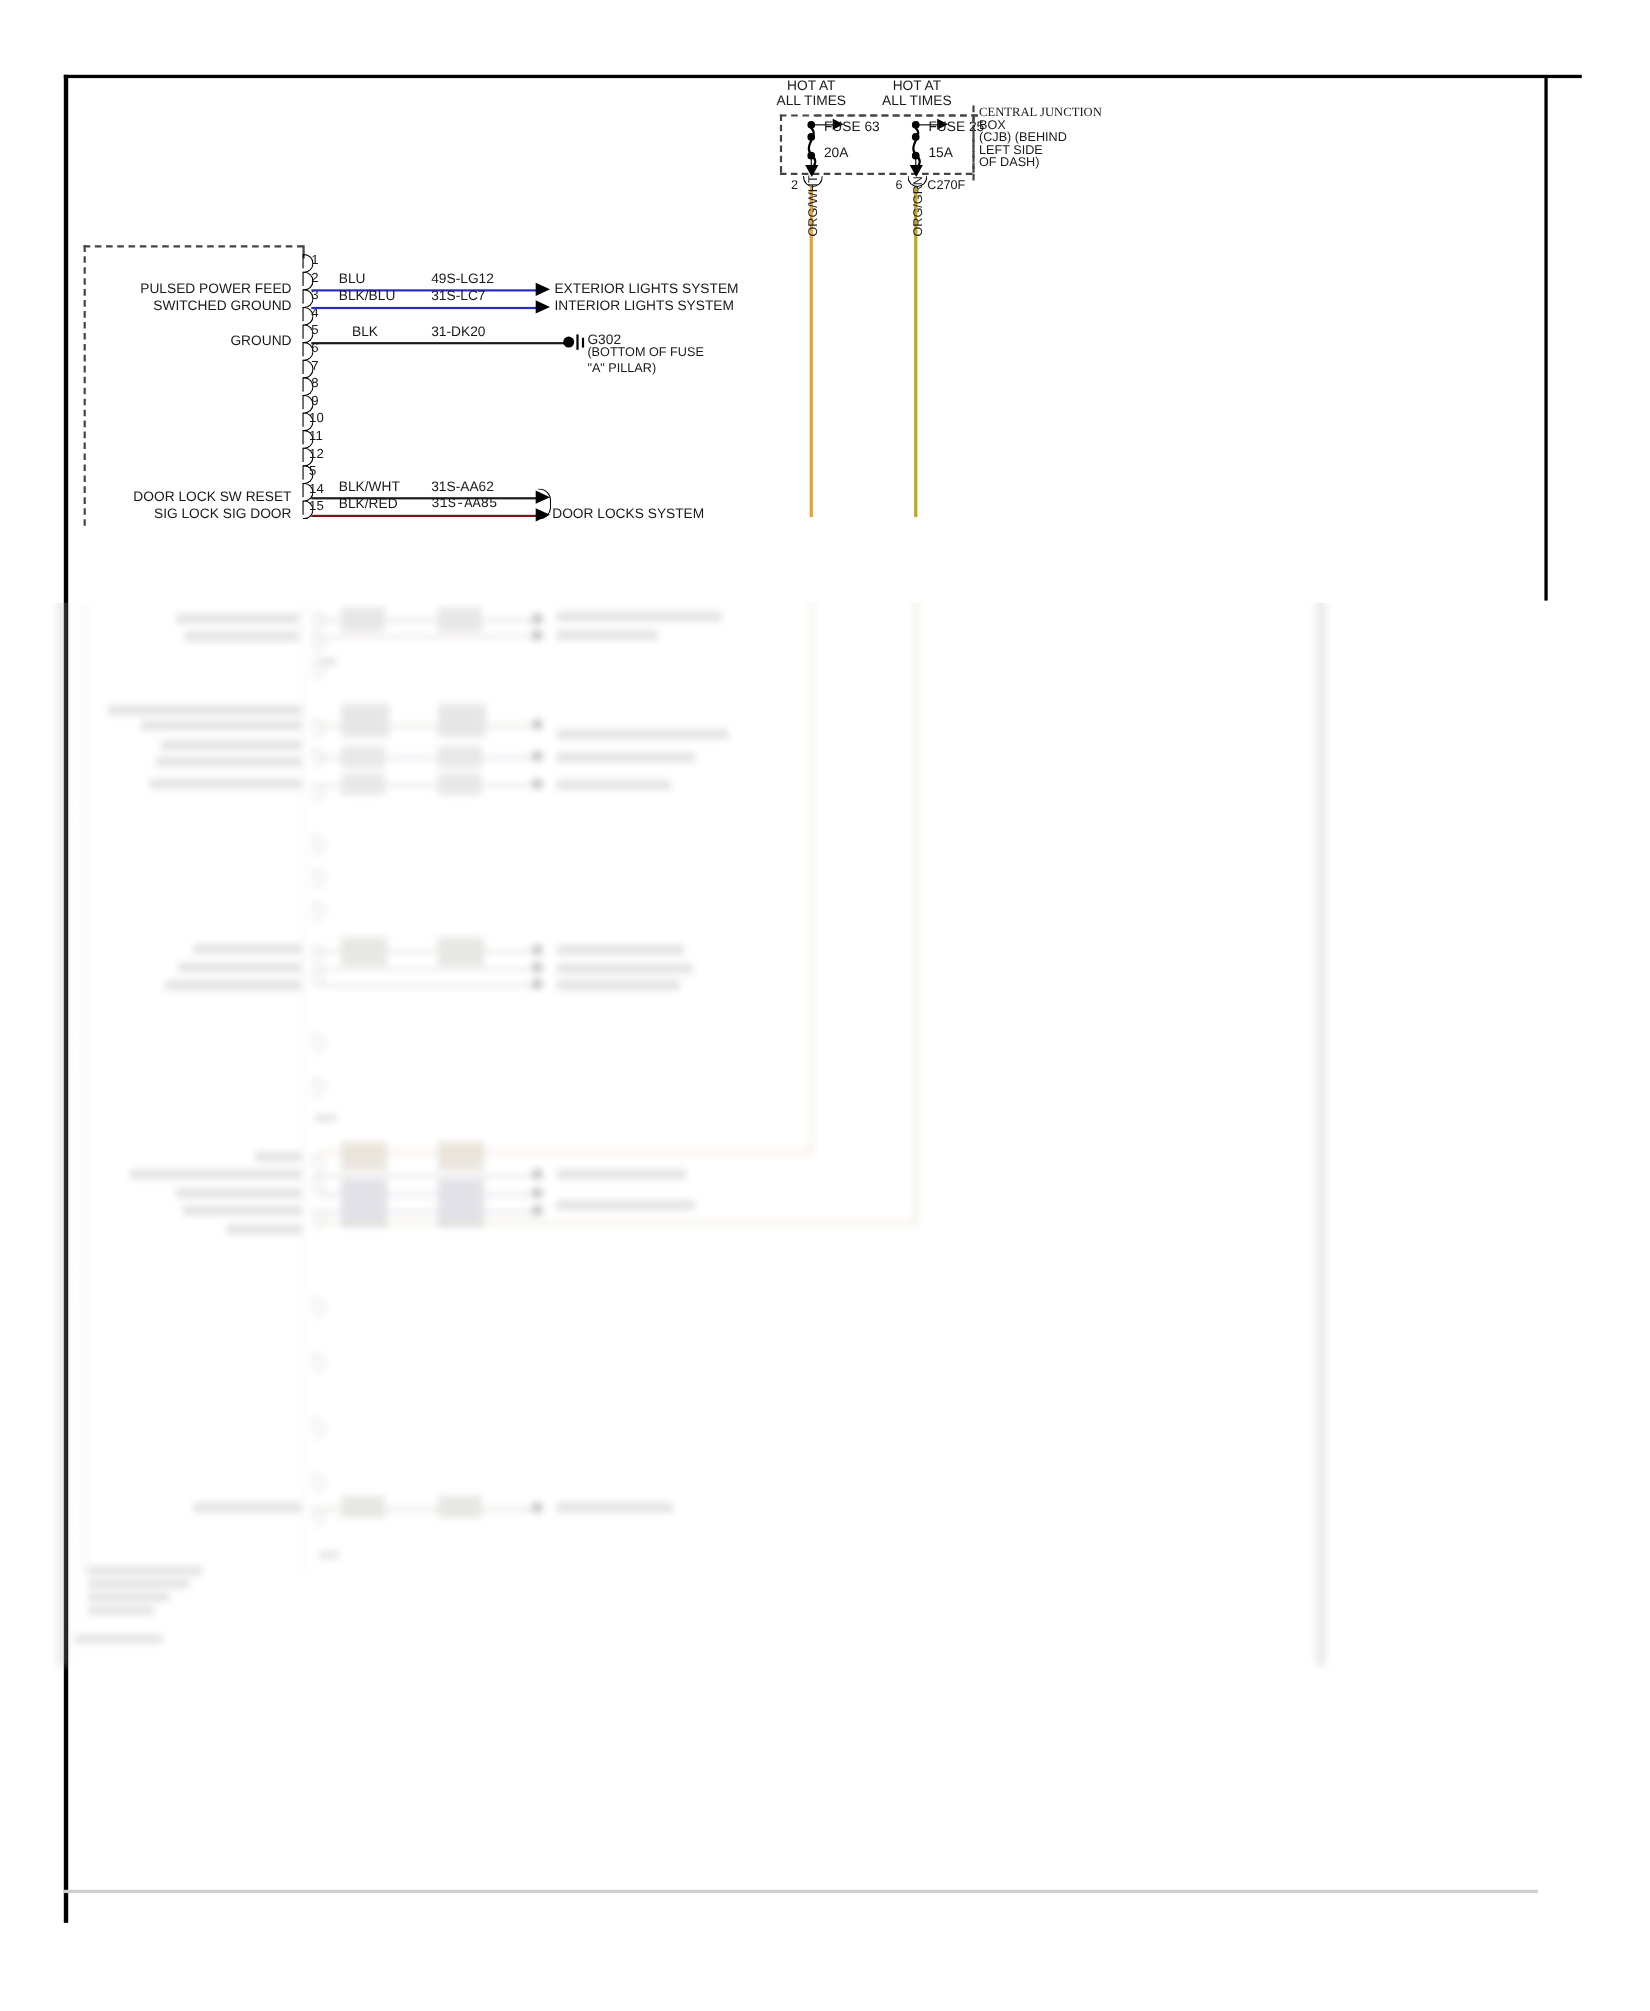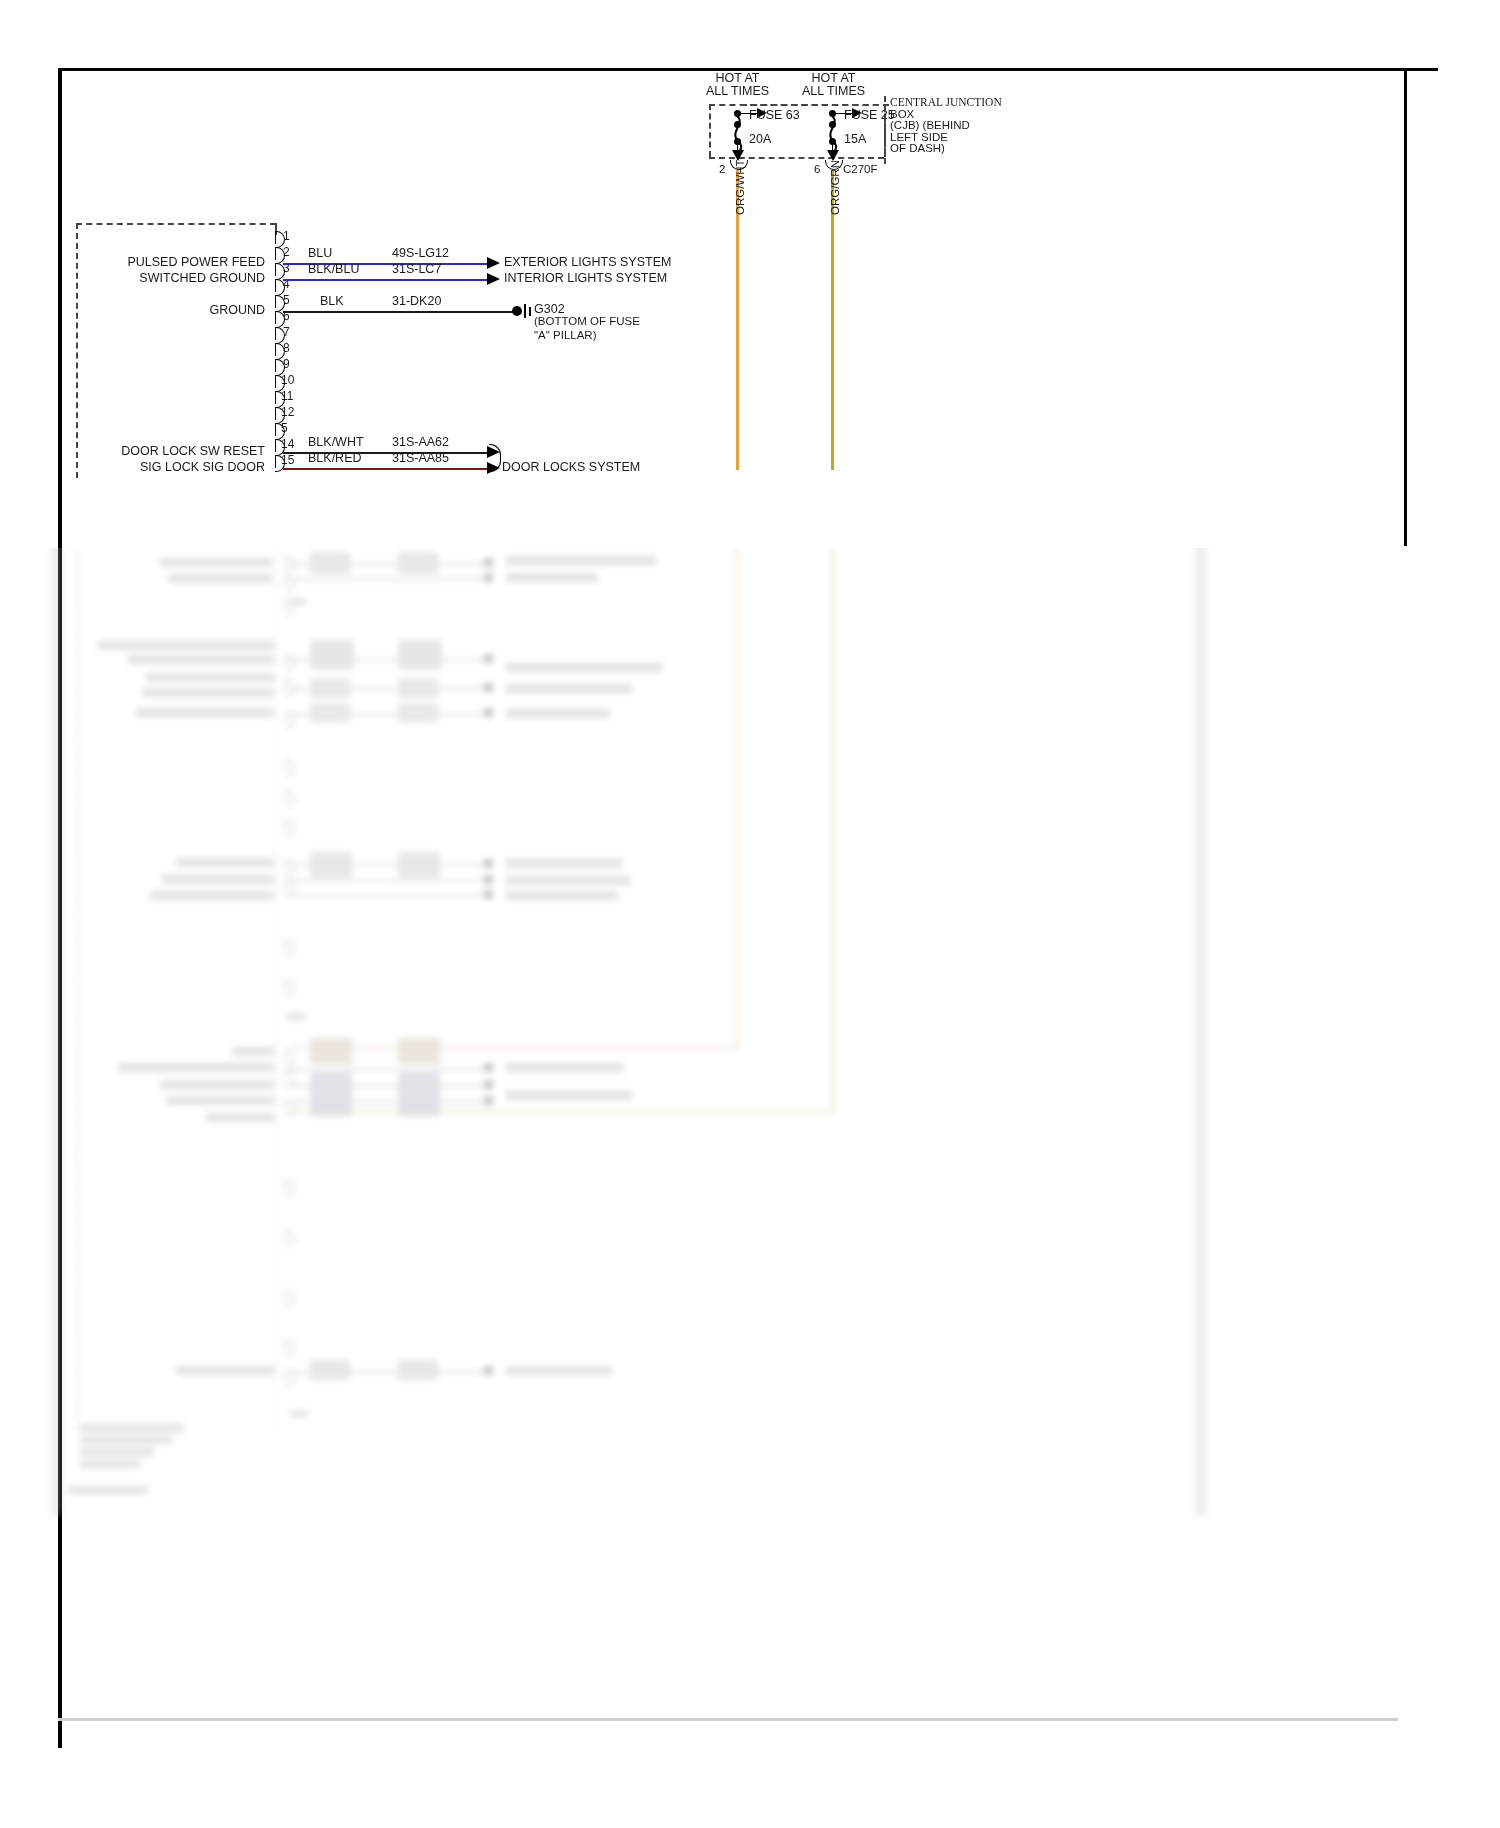--- a/index.html
+++ b/index.html
@@ -222,21 +222,21 @@
   <div class="txt r" style="left:40px;top:444px;width:225px;">DOOR LOCK SW RESET</div>
   <div class="wire black" style="left:283px;top:452px;width:208px;"></div>
   <div class="arrow" style="left:487px;top:446px;"></div>
   <div class="txt" style="left:308px;top:435px;">BLK/WHT</div>
   <div class="txt" style="left:392px;top:435px;">31S-AA62</div>
 
   <div class="txt r" style="left:40px;top:460px;width:225px;">SIG LOCK SIG DOOR</div>
   <div class="wire dred" style="left:283px;top:468px;width:208px;"></div>
   <div class="arrow" style="left:487px;top:462px;"></div>
   <div class="txt" style="left:308px;top:451px;">BLK/RED</div>
-  <div class="txt" style="left:392px;top:451px;">31S-AA85</div>
+  <div class="txt" style="left:392px;top:451px;font-family:Liberation Mono, monospace;">31S-AA85</div>
 
   <div class="cbrk-r" style="left:489px;top:444px;height:26px;"></div>
   <div class="txt" style="left:502px;top:460px;">DOOR LOCKS SYSTEM</div>
 
 </div>
 
 <div class="layer" id="blur-layer">
 
   <div>
     <div class="pin-tick" style="left:285px;top:470px;"></div>

